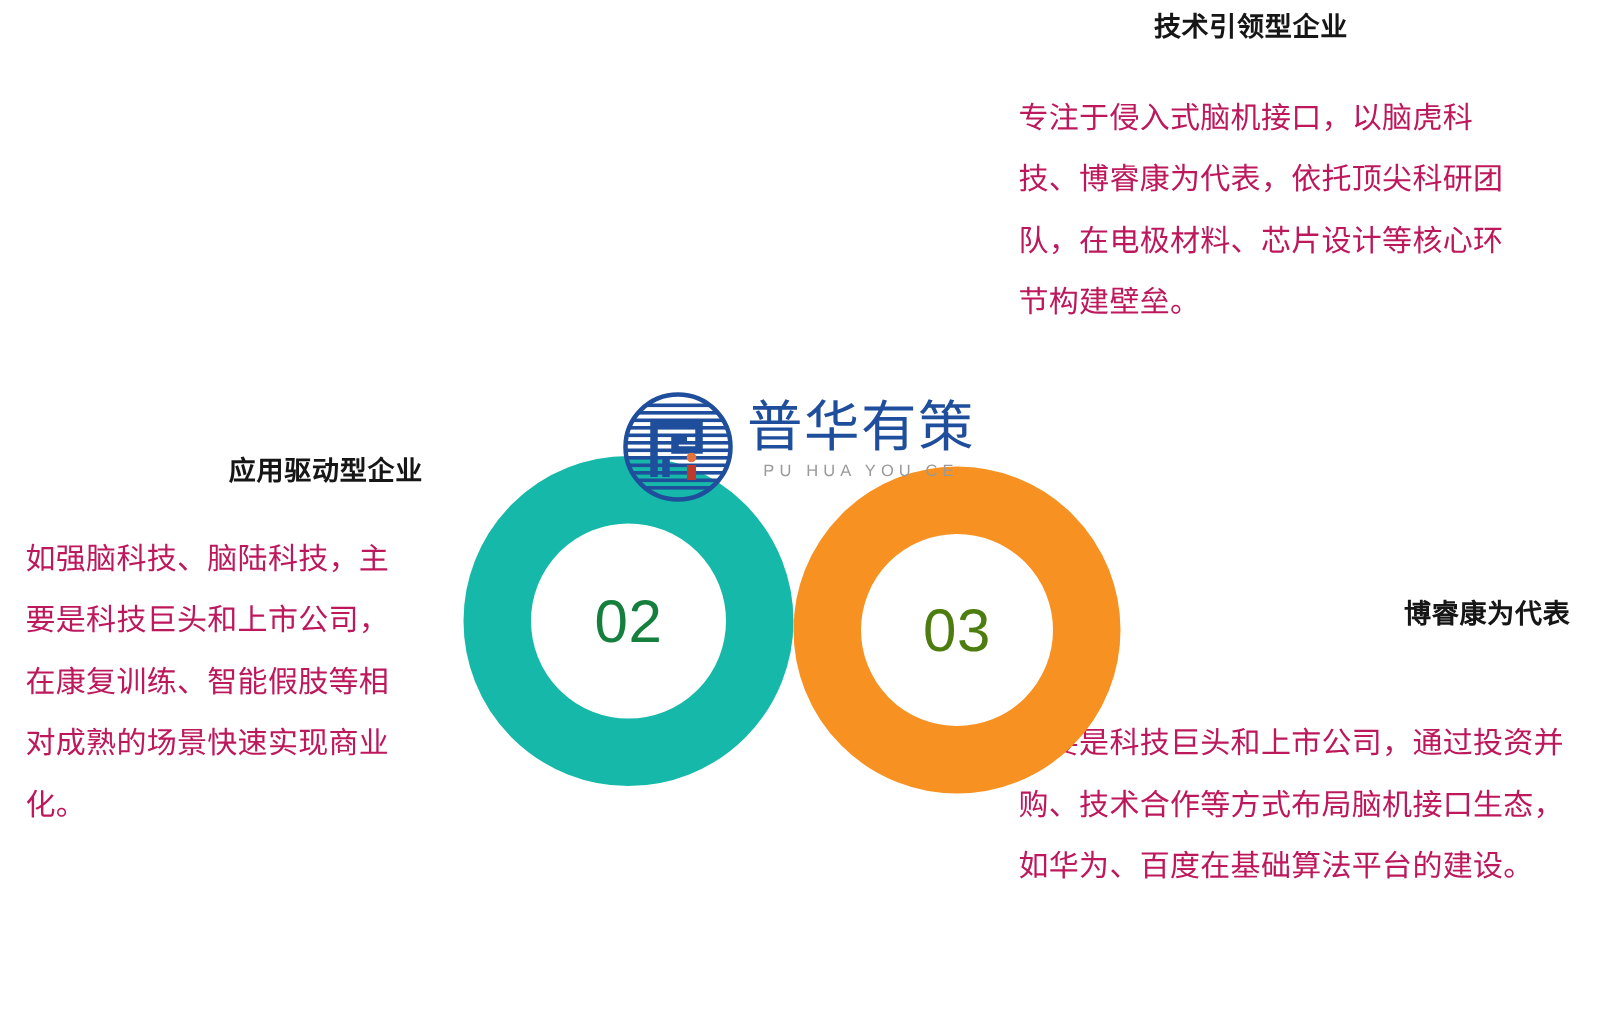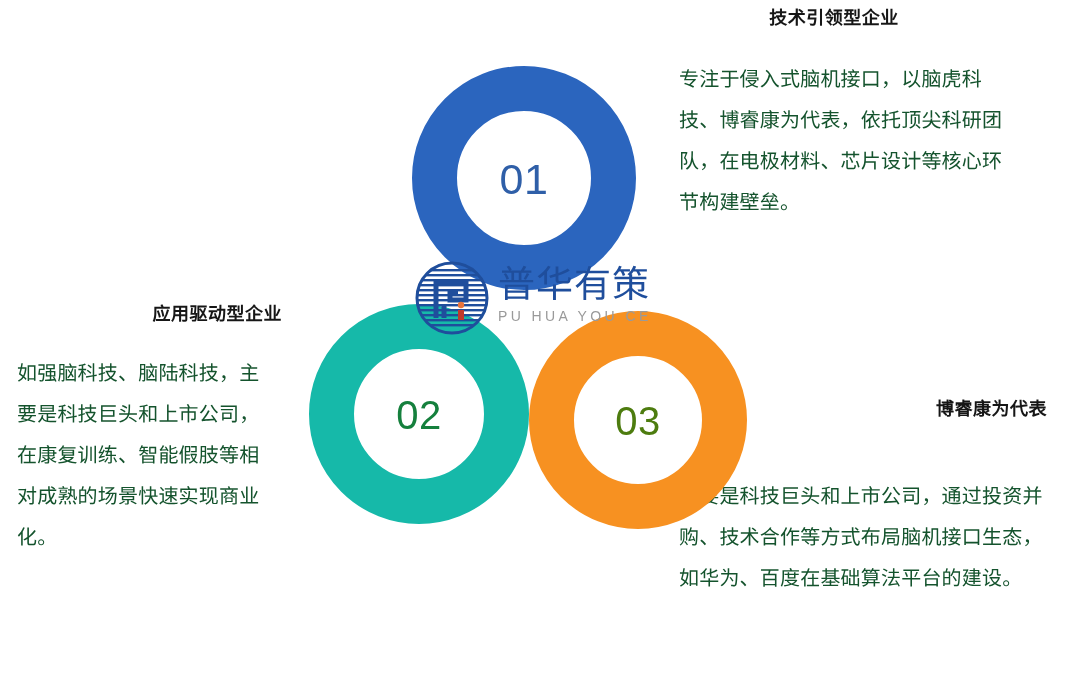--- a/index.html
+++ b/index.html
@@ -86,21 +86,21 @@
     font-size: 18px;
     font-weight: bold;
     color: #161616;
     line-height: 1.18;
     letter-spacing: 0.5px;
     white-space: nowrap;
   }
   .block-body {
     font-size: 20px;
     font-weight: 400;
-    color: #14532d;
+    color: #be185d;
     line-height: 41px;
     letter-spacing: 0.2px;
   }
 
   
   #section-01 { left: 679px; top: 8px; width: 352px; }
   #section-01 .block-title { text-align: center; width: 310px; }
   #section-01 .block-body  { margin-top: 30px; width: 342px; }
 
   
@@ -139,36 +139,33 @@
   #watermark-cn {
     font-size: 37px;
     font-weight: normal;
     color: #1F4E9C;
     line-height: 1.05;
     letter-spacing: 1px;
     white-space: nowrap;
   }
   #watermark-en {
     margin-top: 3px;
-    font-size: 14px;
+    font-size: 11px;
     font-weight: 400;
     color: #9a9a9a;
     letter-spacing: 3.4px;
     text-align: center;
     white-space: nowrap;
   }
 </style>
 </head>
 <body>
 
 <div id="canvas">
 
-  <div class="donut" id="donut-01">
-    <span class="donut-number">01</span>
-  </div>
 
   <div class="donut" id="donut-02">
     <span class="donut-number">02</span>
   </div>
 
   <div class="donut" id="donut-03">
     <span class="donut-number">03</span>
   </div>
 
   <div class="block" id="section-01">

